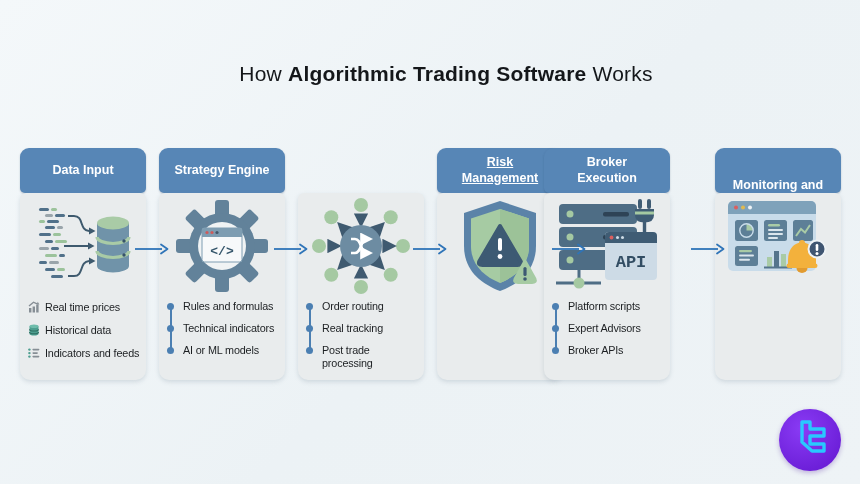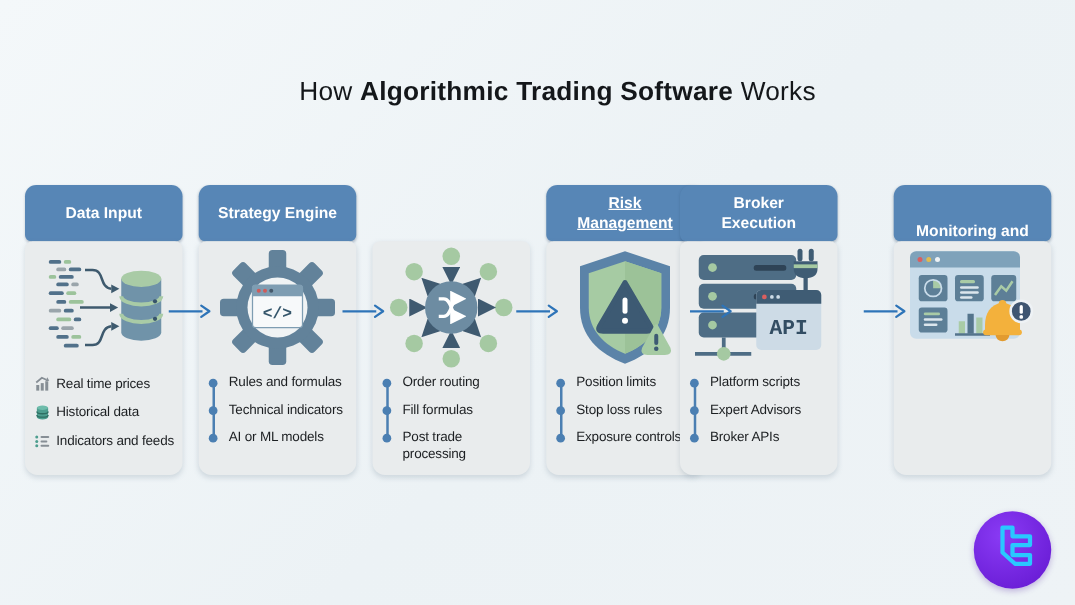--- a/index.html
+++ b/index.html
@@ -211,21 +211,21 @@
           <circle cx="56" cy="49" r="21" fill="#6d8ca2"></circle>
           <g stroke="#ffffff" stroke-width="2.6" fill="none">
             <path d="M46,56 h4 c7,0 5,-14 12,-14 h2" marker-end="url(#mwh)"></path>
             <path d="M46,42 h4 c7,0 5,14 12,14 h2" marker-end="url(#mwh)"></path>
           </g>
         </svg>
       </div>
       <div class="bullets dots">
         <div class="bullet-line"></div>
         <div class="bullet">Order routing</div>
-        <div class="bullet">Fill formulas</div>
+        <div class="bullet">Real tracking</div>
         <div class="bullet">Post trade processing</div>
       </div>
     </div>
   </div>
 
   <div class="card" style="left:437px">
     <div class="card-header">
       <span class="hw-84">Risk Management</span>
     </div>
     <div class="card-body">
@@ -236,26 +236,20 @@
           <path d="M52,12 L81,21.5 V49 C81,67 69,79 52,86 Z" fill="#9cc298"></path>
           <path d="M52,29 L72.5,64 Q74.5,68 69.5,68 H34.5 Q29.5,68 31.5,64 Z" fill="#3d5a73" stroke="#3d5a73" stroke-width="4" stroke-linejoin="round"></path>
           <rect x="50" y="41" width="4" height="13" rx="2" fill="#ffffff"></rect>
           <circle cx="52" cy="59.5" r="2.4" fill="#ffffff"></circle>
           <g transform="translate(77,77)">
             <path d="M0,-13 L10,5 Q11.5,8.5 7,8.5 H-7 Q-11.5,8.5 -10,5 Z" fill="#a6cba3" stroke="#a6cba3" stroke-width="3" stroke-linejoin="round"></path>
             <rect x="-1.6" y="-7" width="3.2" height="9" rx="1.6" fill="#3d5a73"></rect>
             <circle cx="0" cy="5" r="1.8" fill="#3d5a73"></circle>
           </g>
         </svg>
-      </div>
-      <div class="bullets dots">
-        <div class="bullet-line"></div>
-        <div class="bullet">Position limits</div>
-        <div class="bullet">Stop loss rules</div>
-        <div class="bullet">Exposure controls</div>
       </div>
     </div>
   </div>
 
   <div class="card" style="left:544px">
     <div class="card-header">
       <span class="hw-70">Broker Execution</span>
     </div>
     <div class="card-body">
       <div class="icon-zone">

